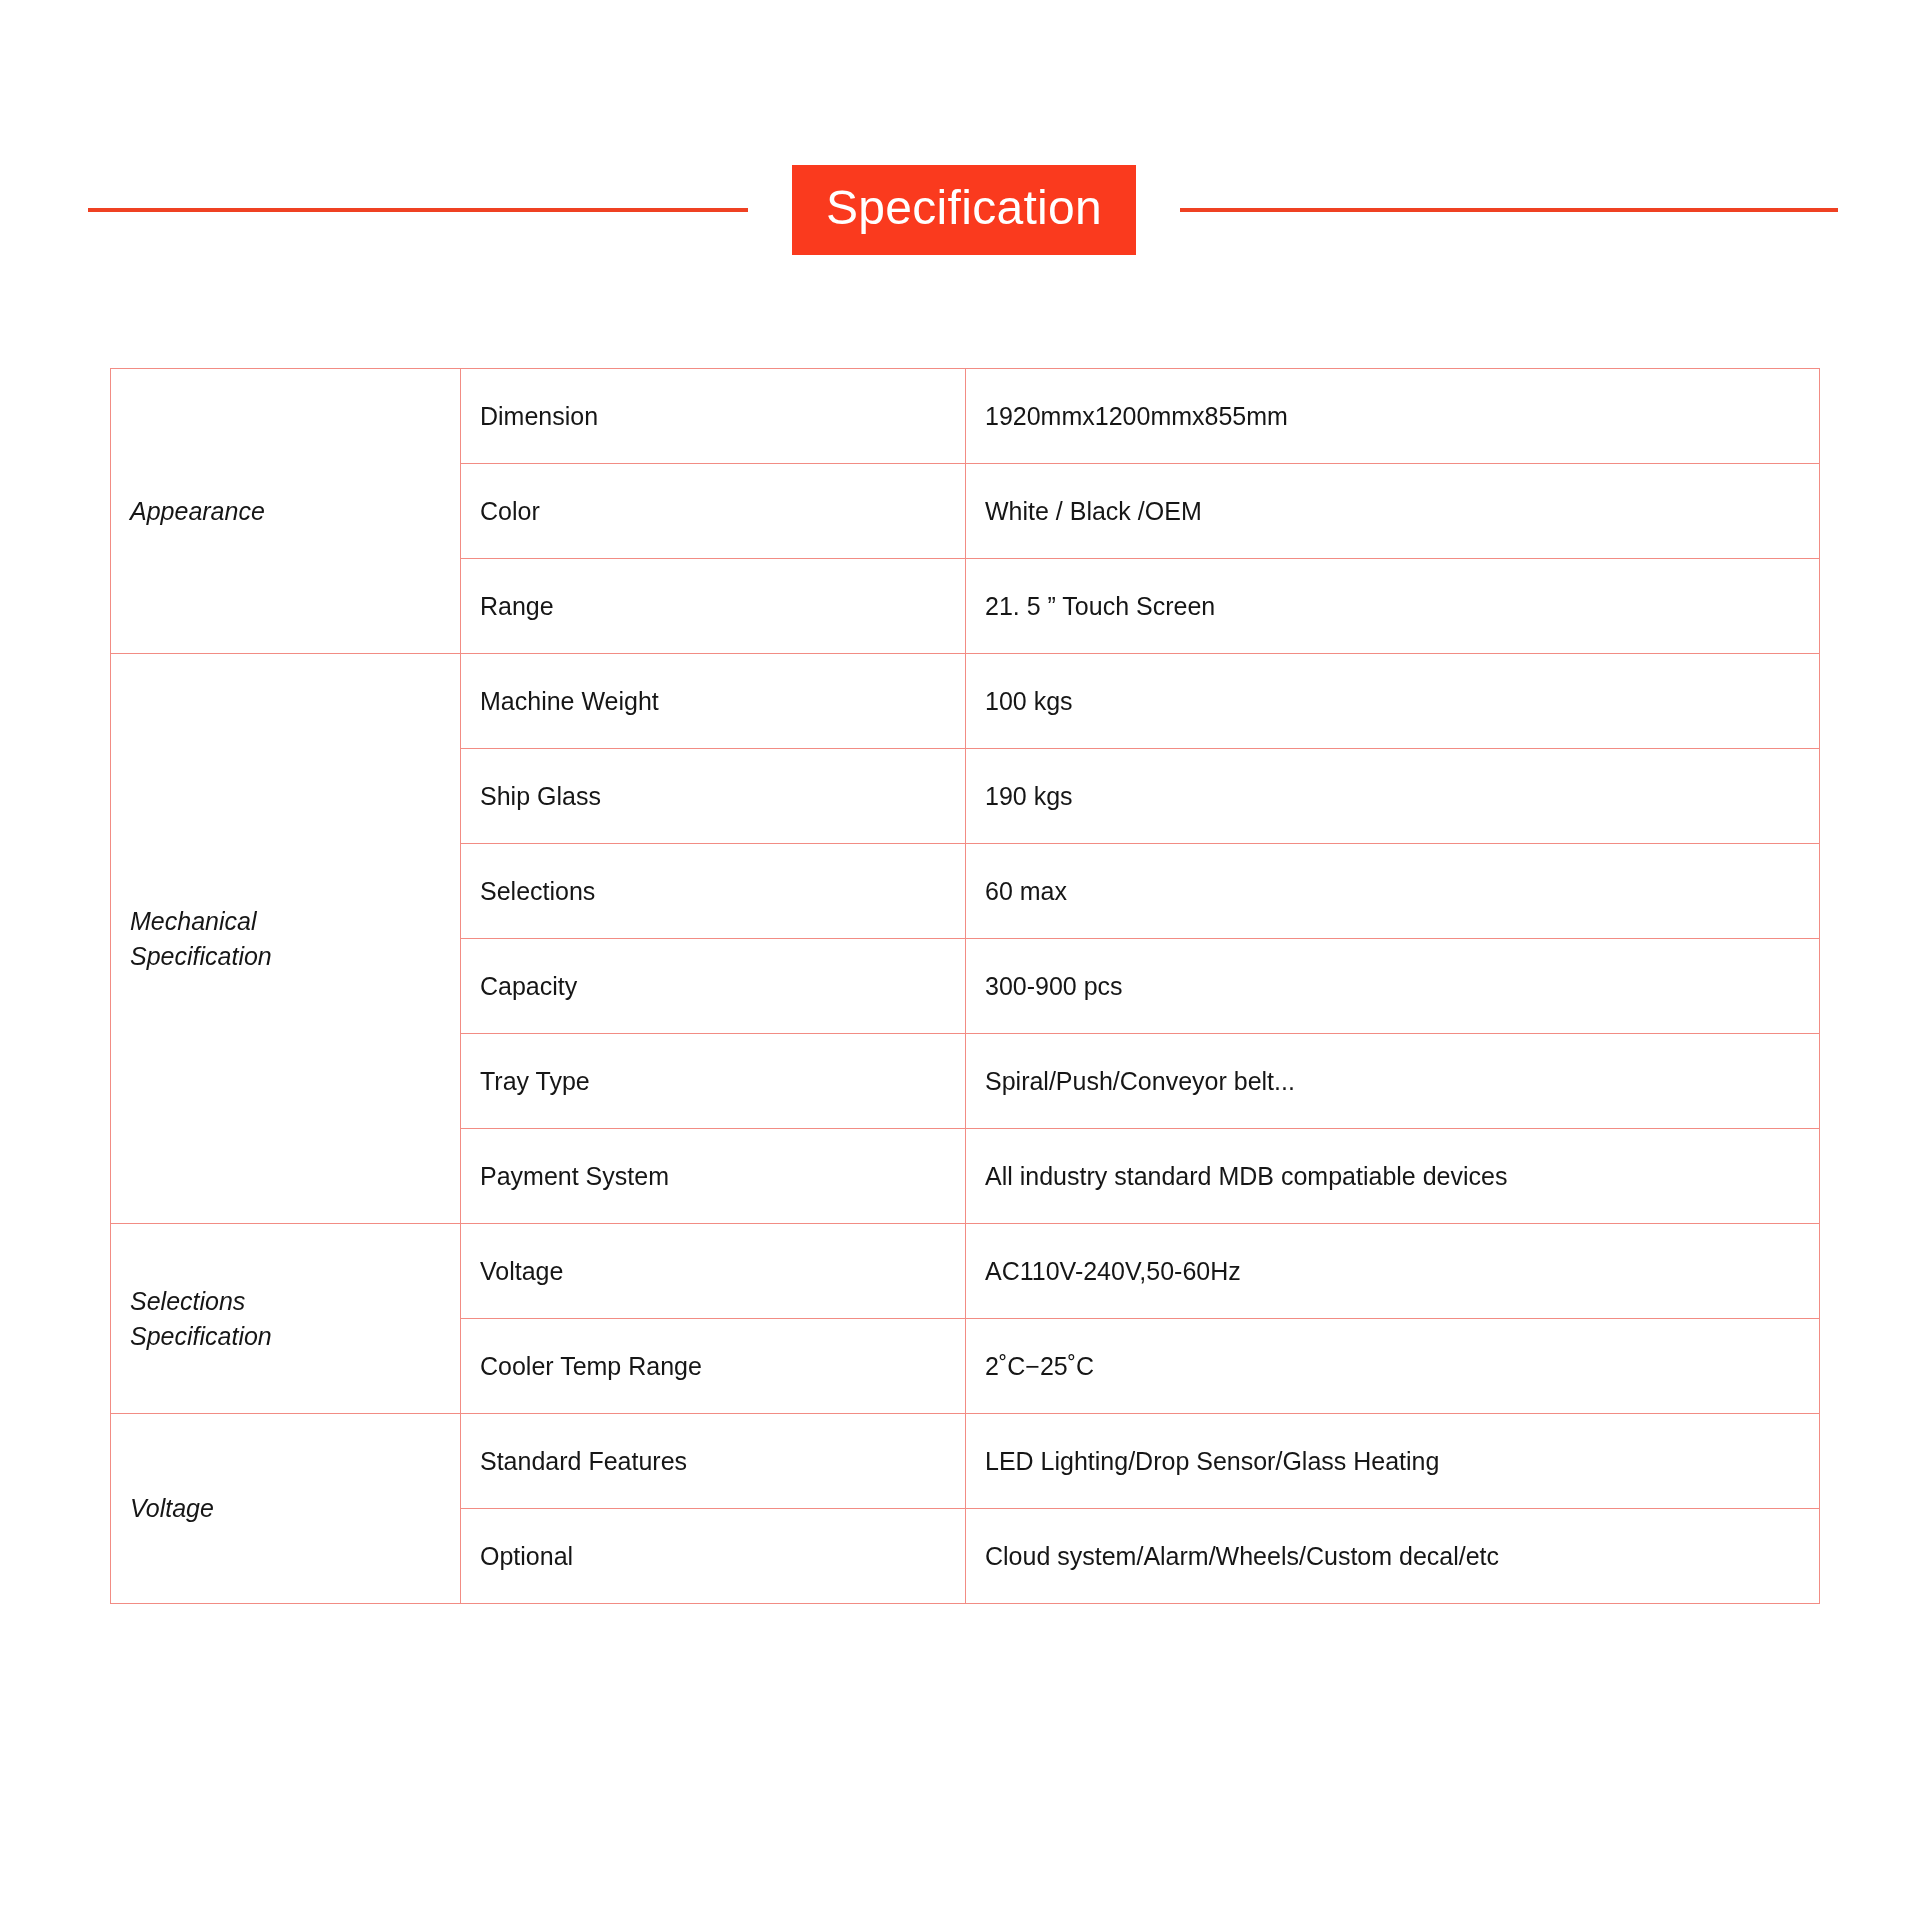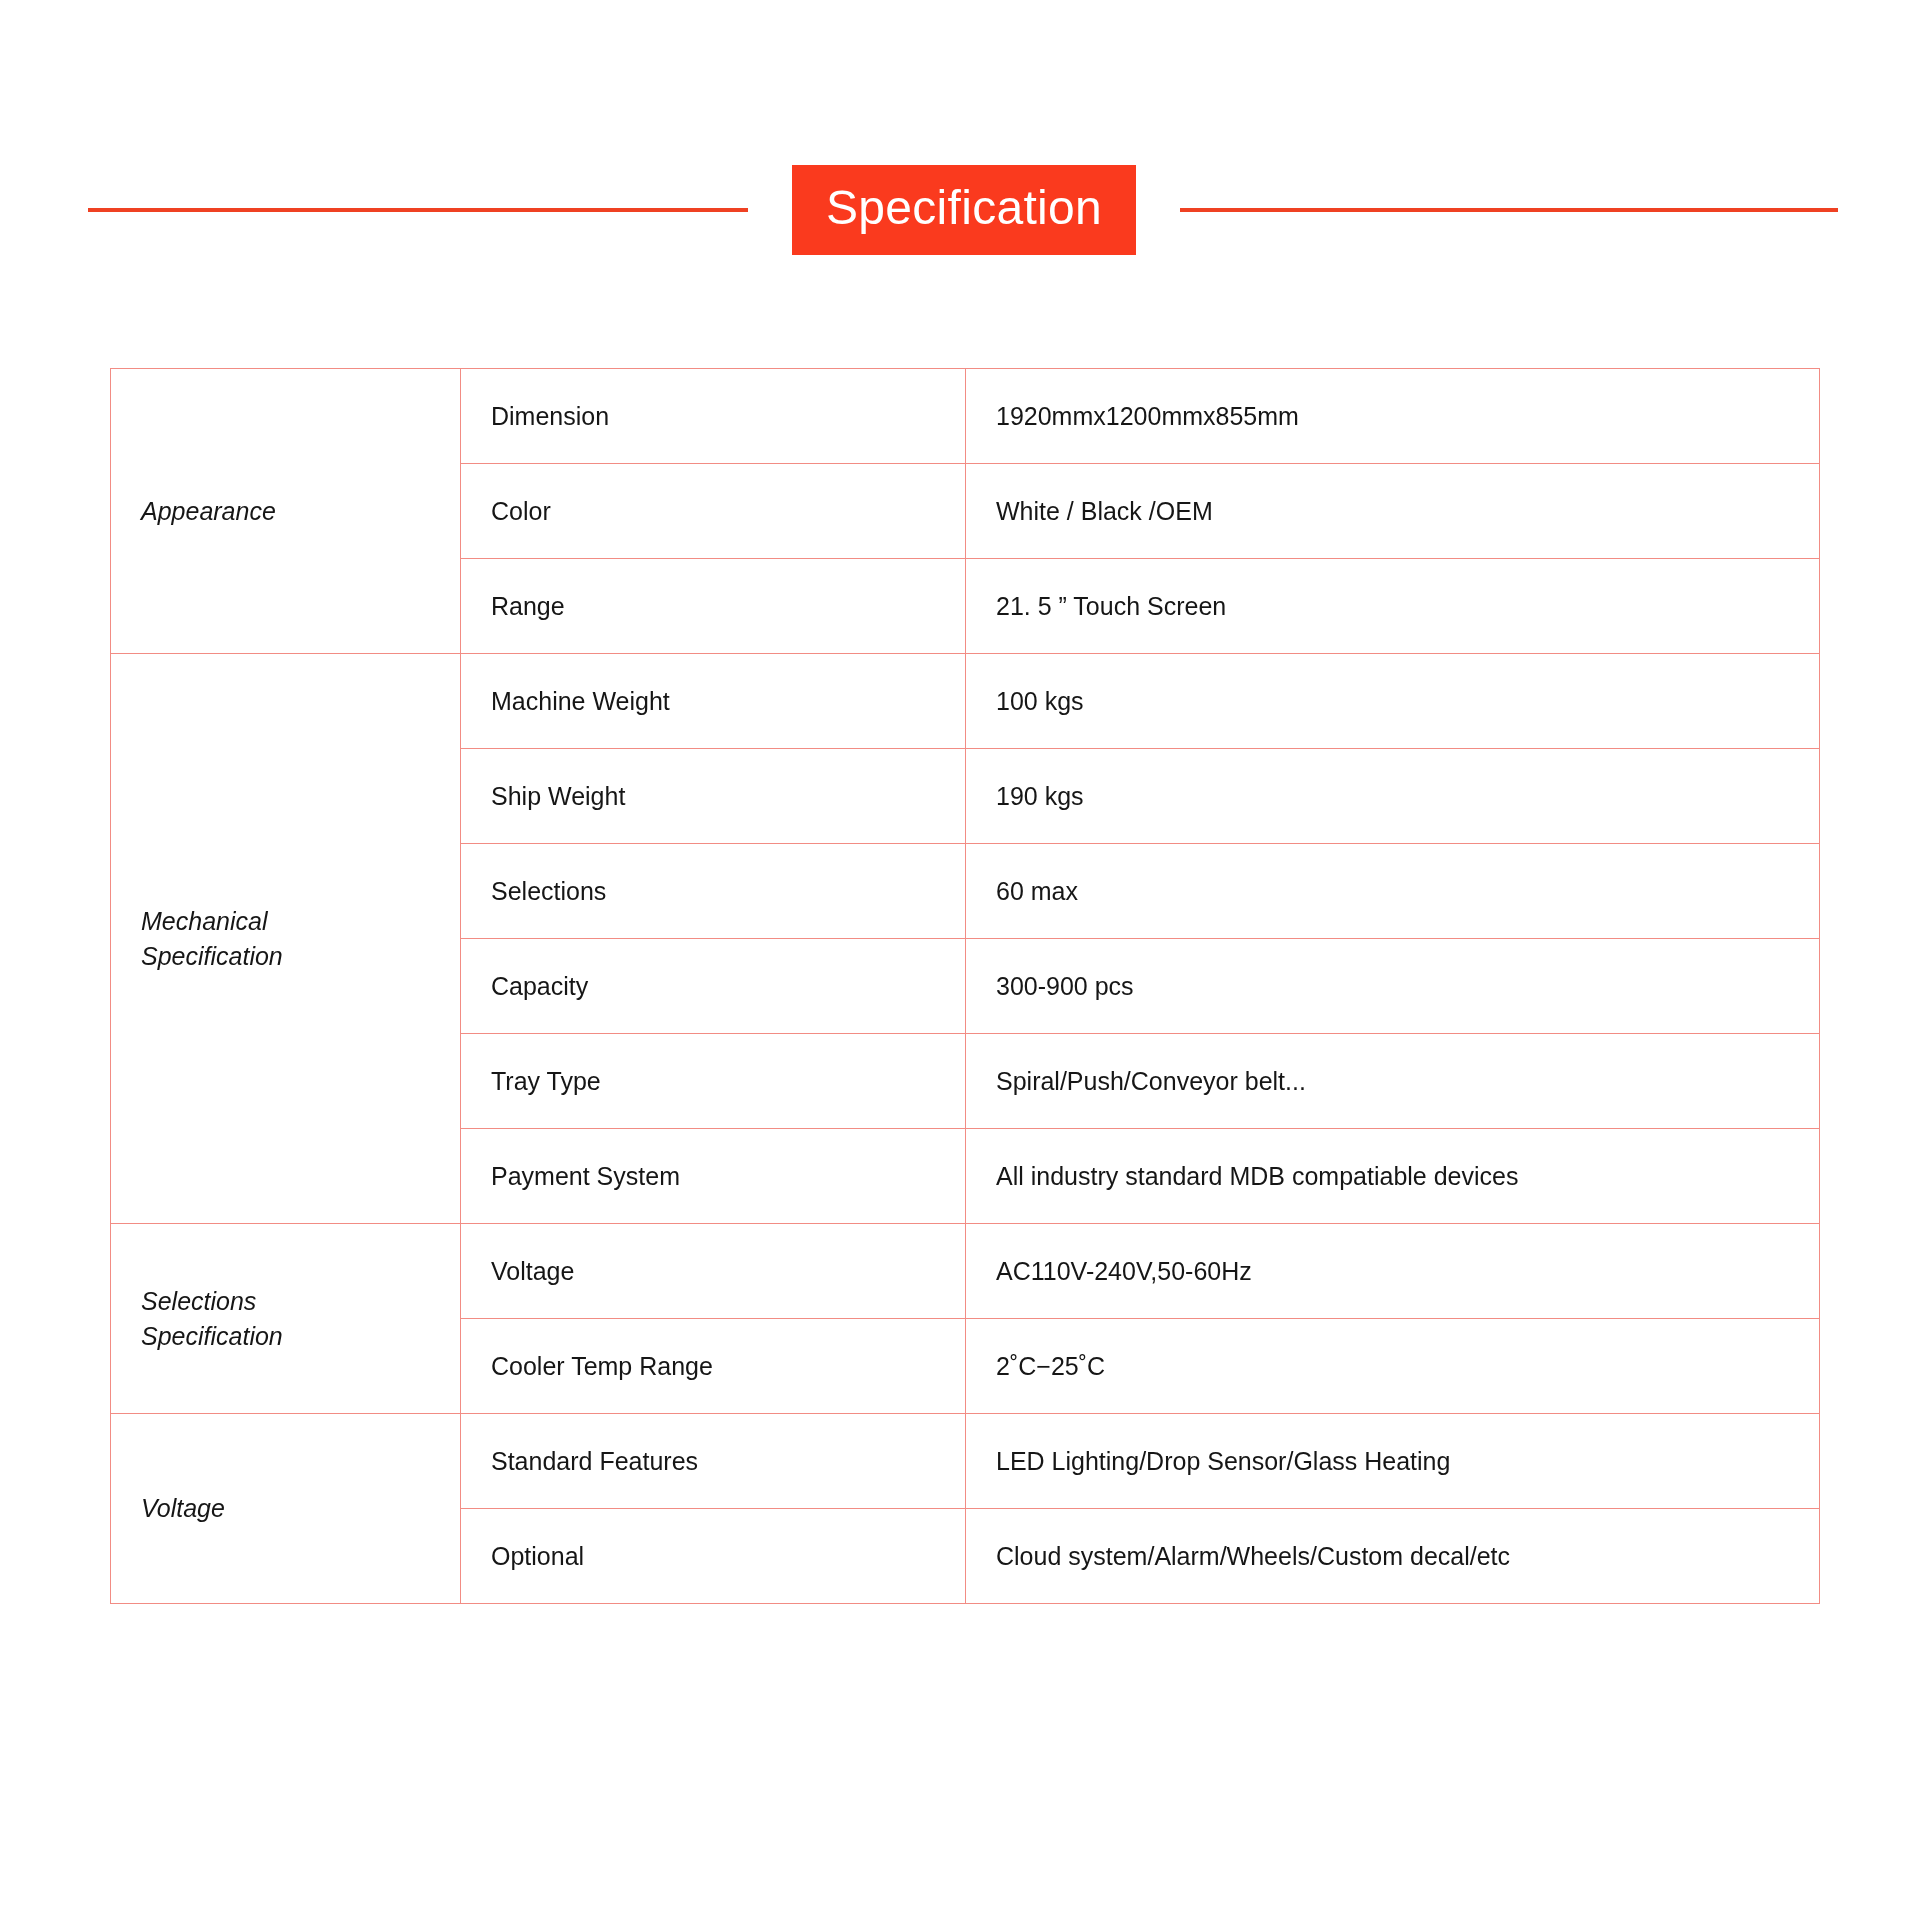--- a/index.html
+++ b/index.html
@@ -64,21 +64,21 @@
     border-collapse: collapse;
     table-layout: fixed;
     width: 1708px;
   }
   table.spec td {
     border: 1.3px solid #F28C84;
     vertical-align: middle;
     font-size: 25px;
     color: #161616;
     font-weight: 400;
-    padding: 0 30px;
+    padding: 0 19px;
     background: #ffffff;
   }
   col.c-group { width: 350px; }
   col.c-key   { width: 505px; }
   col.c-val   { width: 854px; }
 
   td.group {
     background: #FA3A1E;
     color: #ffffff;
     font-size: 25px;
@@ -132,21 +132,21 @@
 
     <tr>
       <td class="group" rowspan="6">
         <span class="glabel">Mechanical</span>
         <span class="glabel">Specification</span>
       </td>
       <td class="key">Machine Weight</td>
       <td class="val">100 kgs</td>
     </tr>
     <tr>
-      <td class="key">Ship Weight</td>
+      <td class="key">Ship Glass</td>
       <td class="val">190 kgs</td>
     </tr>
     <tr>
       <td class="key low">Selections</td>
       <td class="val">60 max</td>
     </tr>
     <tr>
       <td class="key">Capacity</td>
       <td class="val">300-900 pcs</td>
     </tr>

